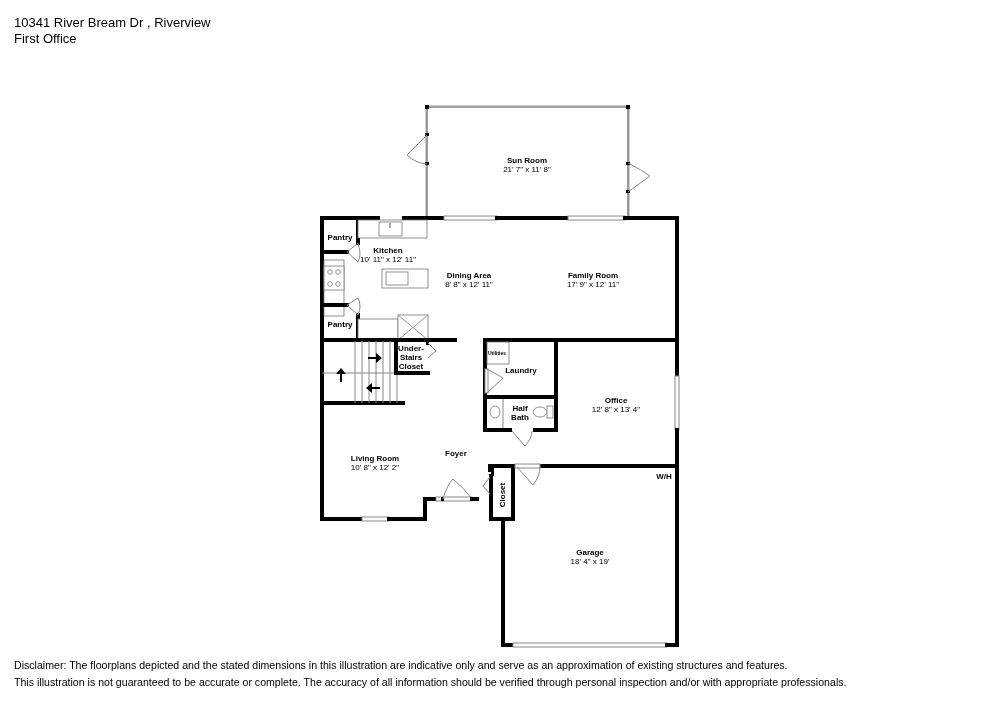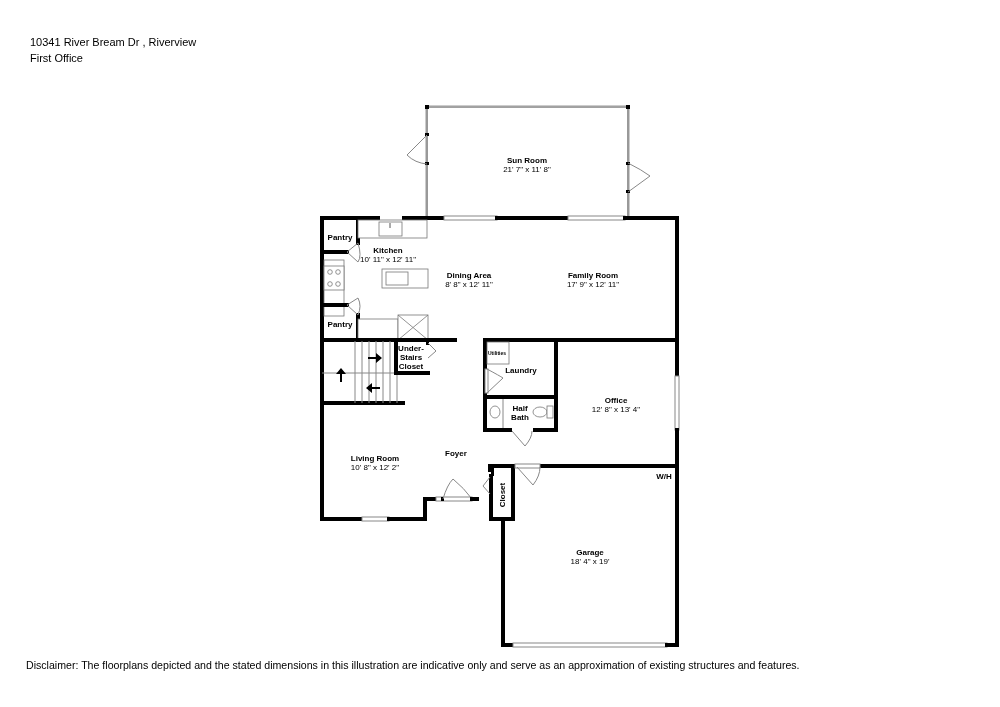--- a/index.html
+++ b/index.html
@@ -1,21 +1,21 @@
 <!DOCTYPE html>
 <html><head>
   <meta charset="utf-8">
   <style>
     html, body { margin: 0; padding: 0; background: #ffffff; }
     body { width: 1000px; height: 707px; position: relative; overflow: hidden;
            font-family: "Liberation Sans", sans-serif; color: #000; }
-    .header { position: absolute; left: 30px; top: 15px; font-size: 11px; line-height: 16px; margin-top: 19px; }
+    .header { position: absolute; left: 14px; top: 15px; font-size: 13px; line-height: 16px; }
     .header div { white-space: nowrap; }
     .disclaimer { position: absolute; left: 14px; top: 657px; font-size: 10.6px; line-height: 17px; }
-    .disclaimer div { white-space: nowrap; margin-left: 12px; }
+    .disclaimer div { white-space: nowrap; }
     svg { position: absolute; left: 0; top: 0; }
     .lbl-name { font-family: "Liberation Sans", sans-serif; font-weight: bold; font-size: 8px; fill: #000; }
     .lbl-dim { font-family: "Liberation Sans", sans-serif; font-size: 8px; fill: #000; }
     .lbl-small { font-family: "Liberation Sans", sans-serif; font-weight: bold; font-size: 8px; fill: #000; }
     .wall { stroke: #000; stroke-width: 4; fill: none; stroke-linecap: square; }
     .thin { stroke: #888; stroke-width: 1; fill: none; }
     .window { stroke: #888; stroke-width: 1; fill: #fff; }
     .fixture { stroke: #777; stroke-width: 0.8; fill: #fff; }
   </style>
 </head>
@@ -197,13 +197,14 @@
     <rect x="515" y="464" width="25" height="4" class="window"></rect>
     <path d="M517 467 L533 485 Q540 476 540 467" class="thin"></path>
     <text x="664" y="479" text-anchor="middle" class="lbl-small">W/H</text>
     <text x="590" y="555" text-anchor="middle" class="lbl-name">Garage</text>
     <text x="590" y="564" text-anchor="middle" class="lbl-dim">18' 4" x 19'</text>
   </g>
 </svg>
 
 <div class="disclaimer">
   <div>Disclaimer: The floorplans depicted and the stated dimensions in this illustration are indicative only and serve as an approximation of existing structures and features.</div>
+  <div>This illustration is not guaranteed to be accurate or complete. The accuracy of all information should be verified through personal inspection and/or with appropriate professionals.</div>
 </div>
 
 </body></html>

